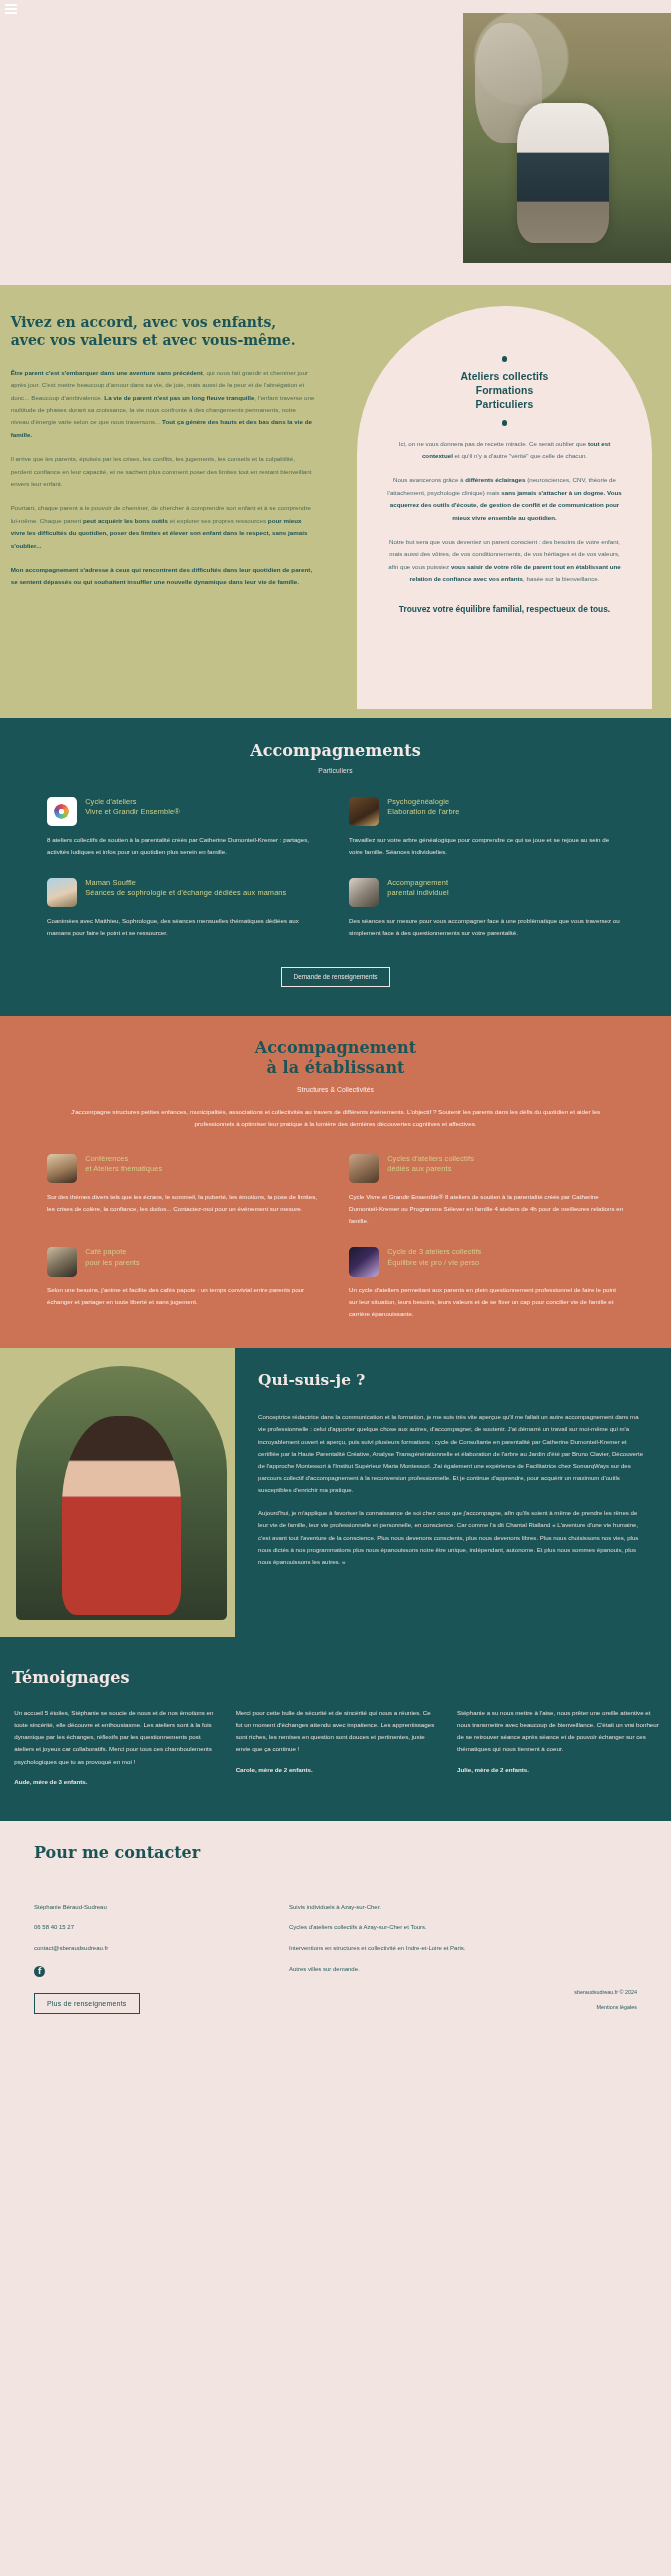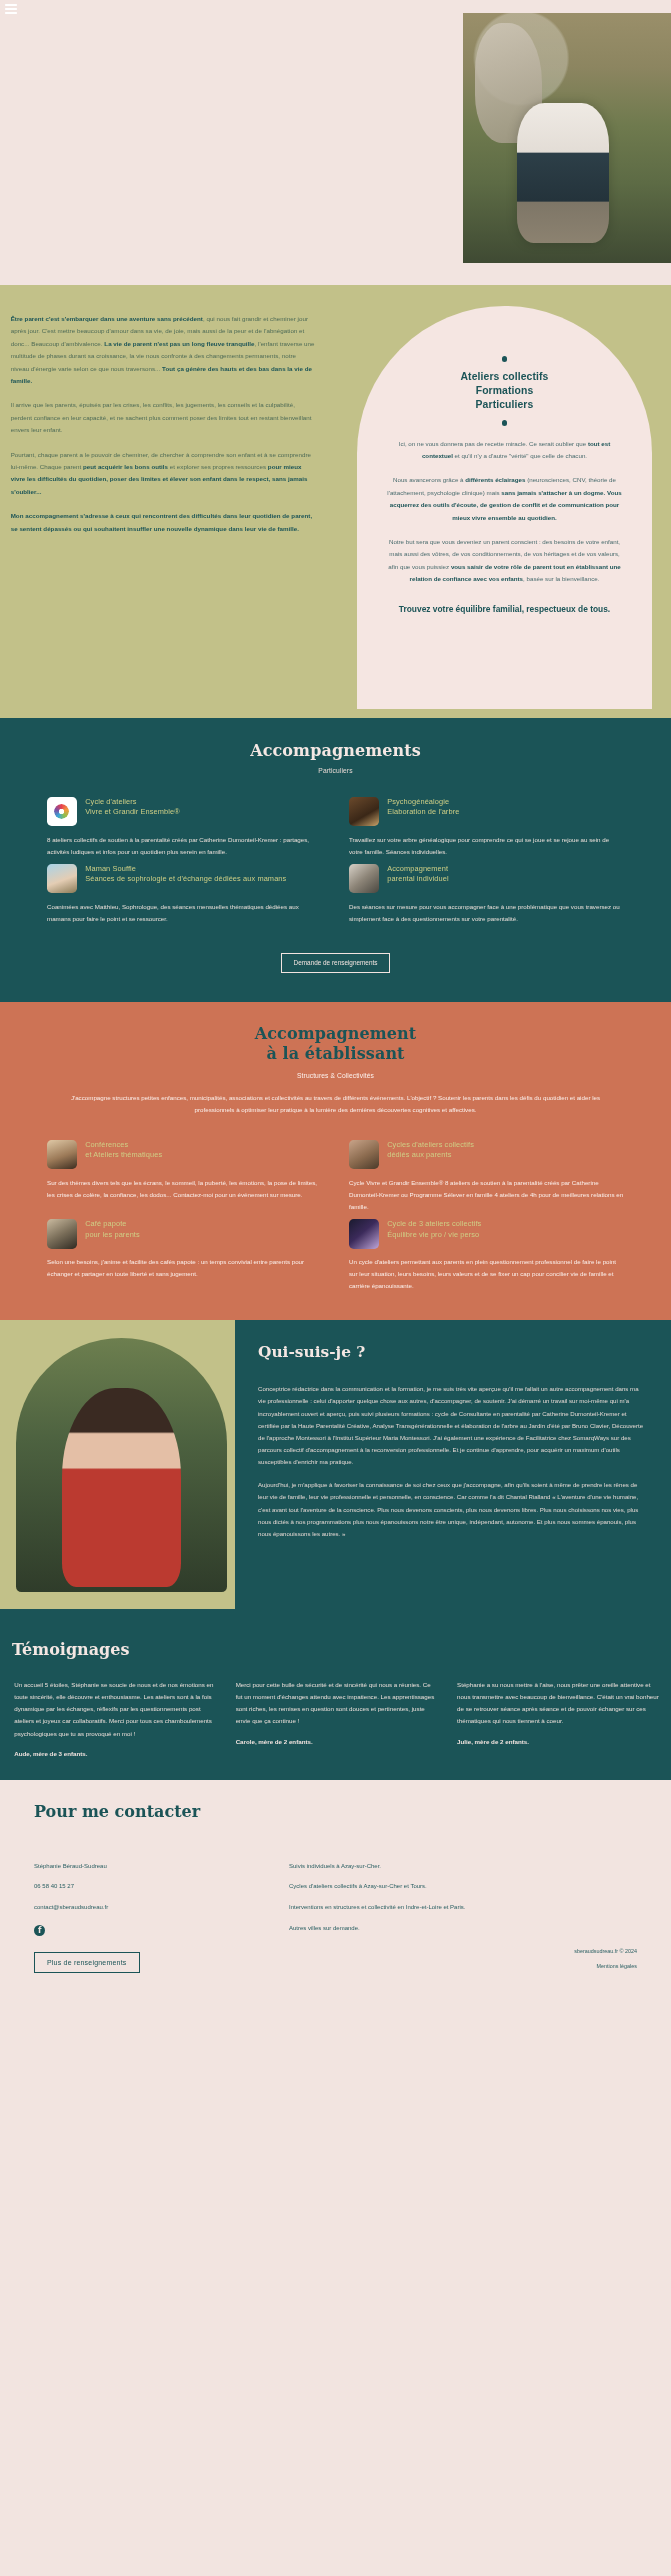--- a/index.html
+++ b/index.html
@@ -64,21 +64,21 @@
   .arch p{font-size:6.2px;line-height:2.0;color:#4a6c6e;margin-top:12px}
   .arch p b{color:#1b5457;font-weight:bold}
   .arch-cta{margin-top:17.4px;font-size:8.4px;font-weight:bold;line-height:1.45;color:#1b5457}
 
   
   .accomp{background:#1b5457;padding:23px 0 29.5px;color:#f2e4e0}
   .sec-title{
     font-family:"DejaVu Serif", serif;font-weight:bold;font-size:16px;text-align:center;
     color:#f4e7e3;letter-spacing:0.1px}
   .sec-sub{text-align:center;font-size:6.7px;margin-top:6.7px;color:#e7d9d4;letter-spacing:0.1px}
-  .cards{width:577px;margin:23px auto 0;display:grid;grid-template-columns:1fr 1fr;gap:6px 27px}
+  .cards{width:577px;margin:23px auto 0;display:grid;grid-template-columns:1fr 1fr;gap:20px 27px}
   .card{display:block}
   .card-head{display:flex;align-items:flex-start;gap:8.7px}
   .thumb{width:29.5px;height:29.5px;border-radius:4.7px;flex:0 0 29.5px;overflow:hidden;background:#d9d2c6}
   .thumb.logo{background:#fff;display:flex;align-items:center;justify-content:center}
   .thumb.logo .spark{width:14.8px;height:14.8px;border-radius:50%;
     background:conic-gradient(#e8414f,#f09a3e,#8fc04b,#3ba7d8,#7d4ea3,#e8414f);
     -webkit-mask:radial-gradient(circle,transparent 26%,#000 27%);
             mask:radial-gradient(circle,transparent 26%,#000 27%)}
   .thumb.p1{background:linear-gradient(150deg,#6b4a2c,#3a2717 60%,#caa46b)}
   .thumb.p2{background:linear-gradient(160deg,#a9d3e8,#e4cdb4 55%,#8a7a56)}
@@ -107,21 +107,21 @@
   .about-photo .img{position:absolute;left:16px;top:17.4px;right:8px;bottom:17.4px;border-radius:134px 134px 6.7px 6.7px;overflow:hidden;
     background:linear-gradient(180deg,#6d7f4f 0%,#4d6240 40%,#2f3c2a 100%)}
   .about-photo .img:after{content:"";position:absolute;left:22%;top:20%;width:56%;height:78%;
     background:linear-gradient(180deg,#3a2a22 0 22%,#e4bfa6 23% 40%,#bb3a30 41% 100%);
     border-radius:45% 45% 12% 12%}
   .about-right{flex:1;background:#1b5457;padding:23px 27px 23px 23px;color:#ece0dc}
   .about-right h2{font-family:"DejaVu Serif",serif;font-weight:bold;font-size:15.4px;color:#f4e7e3;margin-bottom:22px}
   .about-right p{font-size:6.1px;line-height:2.0;margin-bottom:10.7px;color:#e4d8d3}
 
   
-  .testi{background:#1b5457;padding:31px 0 23px;color:#f2e4e0}
+  .testi{background:#1b5457;padding:31px 0 36px;color:#f2e4e0}
   .testi h2{font-family:"DejaVu Serif",serif;font-weight:bold;font-size:16px;color:#f4e7e3;padding-left:12px;margin-bottom:20px}
   .testi-grid{width:648px;margin:0 auto;display:grid;grid-template-columns:repeat(3,1fr);gap:0 19px;padding-left:2.7px}
   .testi-grid p{font-size:6.2px;line-height:1.95;color:#ecdfda}
   .testi-author{font-size:6.2px;font-weight:bold;color:#f2e4e0;margin-top:10.7px}
 
   
   .footer{background:#f2e4e0;padding:21.5px 0 27px}
   .footer h2{font-family:"DejaVu Serif",serif;font-weight:bold;font-size:16px;color:#1b5457;padding-left:34px}
   .footer-cols{display:flex;margin-top:42px;padding-left:34px}
   .fcol-a{width:255px}
@@ -146,20 +146,21 @@
         <span></span>
     </div>
     <div class="hero-photo">
         <div class="ph"></div>
       </div>
   </section>
 
   <section class="values">
     <div class="values-inner">
       <div class="values-left">
+        <h2 class="values-title">Vivez en accord, avec vos enfants, avec vos valeurs et avec vous-même.</h2>
         <p>
           <b>Être parent c'est s'embarquer dans une aventure sans précédent</b><span>, qui nous fait grandir et cheminer jour après jour. C'est mettre beaucoup d'amour dans sa vie, de joie, mais aussi de la peur et de l'abnégation et donc... Beaucoup d'ambivalence. </span><b>La vie de parent n'est pas un long fleuve tranquille</b><span>, l'enfant traverse une multitude de phases durant sa croissance, la vie nous confronte à des changements permanents, notre niveau d'énergie varie selon ce que nous traversons... </span><b>Tout ça génère des hauts et des bas dans la vie de famille.</b>
         </p>
         <p>Il arrive que les parents, épuisés par les crises, les conflits, les jugements, les conseils et la culpabilité, perdent confiance en leur capacité, et ne sachent plus comment poser des limites tout en restant bienveillant envers leur enfant.</p>
         <p>
           <span>Pourtant, chaque parent a le pouvoir de cheminer, de chercher à comprendre son enfant et à se comprendre lui-même. Chaque parent </span><b>peut acquérir les bons outils</b><span> et explorer ses propres ressources </span><b>pour mieux vivre les difficultés du quotidien, poser des limites et élever son enfant dans le respect, sans jamais s'oublier...</b>
         </p>
         <p><b>Mon accompagnement s'adresse à ceux qui rencontrent des difficultés dans leur quotidien de parent, se sentent dépassés ou qui souhaitent insuffler une nouvelle dynamique dans leur vie de famille.</b></p>
       </div>
 

